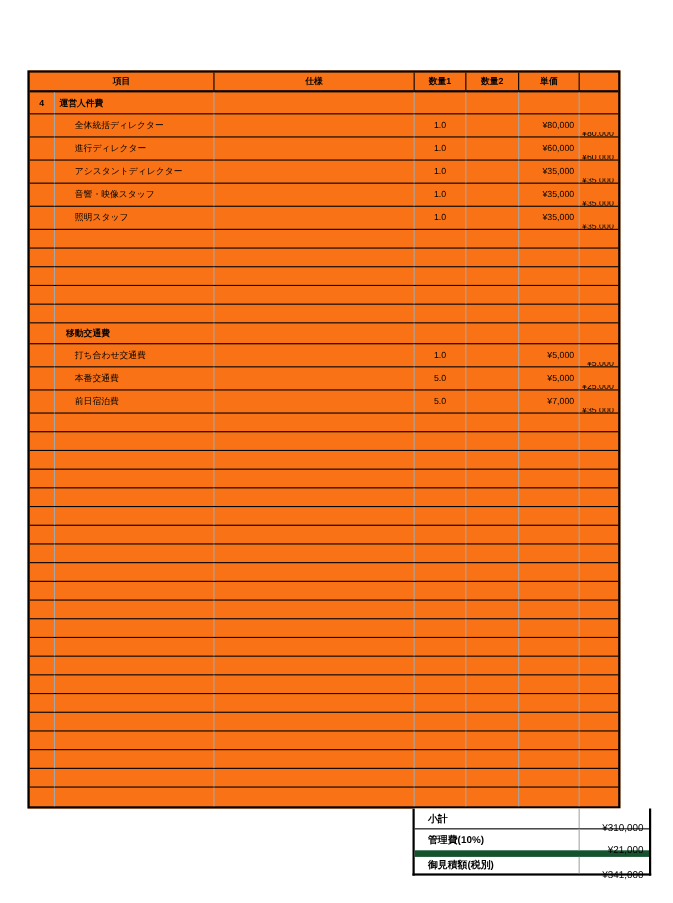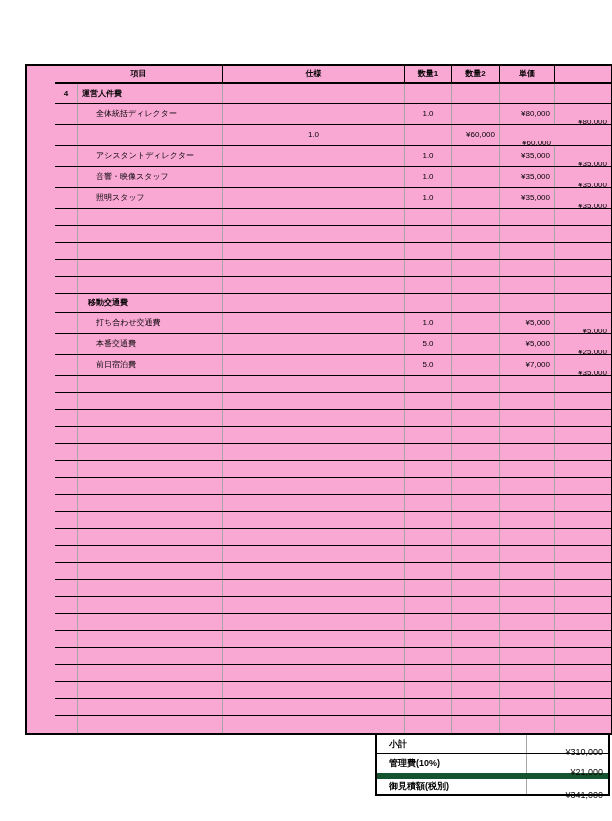--- a/index.html
+++ b/index.html
@@ -9,25 +9,24 @@
     font-family:"Liberation Sans","DejaVu Sans",sans-serif;
     color:#000;
     position:relative;
     overflow:hidden;
   }
   #sheet{position:absolute;left:0;top:0;width:612px;height:821px;}
 
   
   #table{
     position:absolute;left:25px;top:64px;
-    width:588px;
+    width:539px;
     box-sizing:border-box;
     border:2px solid #000;
-    background:#f9a8d4;
-    padding-left:28px;
+    background:#f97316;
   }
   .row{
     display:grid;
     grid-template-columns:23px 145px 182px 47px 48px 55px 1fr;
     box-sizing:border-box;
     border-bottom:1px solid #000;
     height:17px;
   }
   .row.header{
     grid-template-columns:168px 182px 47px 48px 55px 1fr;
@@ -58,21 +57,21 @@
   .c-no{justify-content:center;font-weight:bold;}
   .category .c-name{font-weight:bold;padding-left:4px;font-family:Liberation Serif, serif;}
   .subcategory .c-name{font-weight:bold;padding-left:10px;}
   .item .c-name{padding-left:18px;}
   .c-q1,.c-q2{justify-content:center;}
   .c-unit,.c-amt{justify-content:flex-end;padding-right:4px;}
 
   
   #totals{
     position:absolute;left:375px;top:735px;
-    width:235px;
+    width:217px;
     box-sizing:border-box;
     border:2px solid #000;
     border-top:none;
     background:#fff;
   }
   .trow{display:flex;box-sizing:border-box;height:19px;}
   .trow.sub{border-bottom:1px solid #000;}
   .trow.grand{border-top:6px solid #14532d;height:21px;}
   .tlabel{
     box-sizing:border-box;
@@ -119,20 +118,21 @@
           <div class="c c-no"></div>
           <div class="c c-name">全体統括ディレクター</div>
           <div class="c c-spec"></div>
           <div class="c c-q1">1.0</div>
           <div class="c c-q2"></div>
           <div class="c c-unit">¥80,000</div>
           <div class="c c-amt">¥80,000</div>
         </div>
         <div class="row item">
           <div class="c c-no"></div>
+          <div class="c c-name">進行ディレクター</div>
           <div class="c c-spec"></div>
           <div class="c c-q1">1.0</div>
           <div class="c c-q2"></div>
           <div class="c c-unit">¥60,000</div>
           <div class="c c-amt">¥60,000</div>
         </div>
         <div class="row item">
           <div class="c c-no"></div>
           <div class="c c-name">アシスタントディレクター</div>
           <div class="c c-spec"></div>

